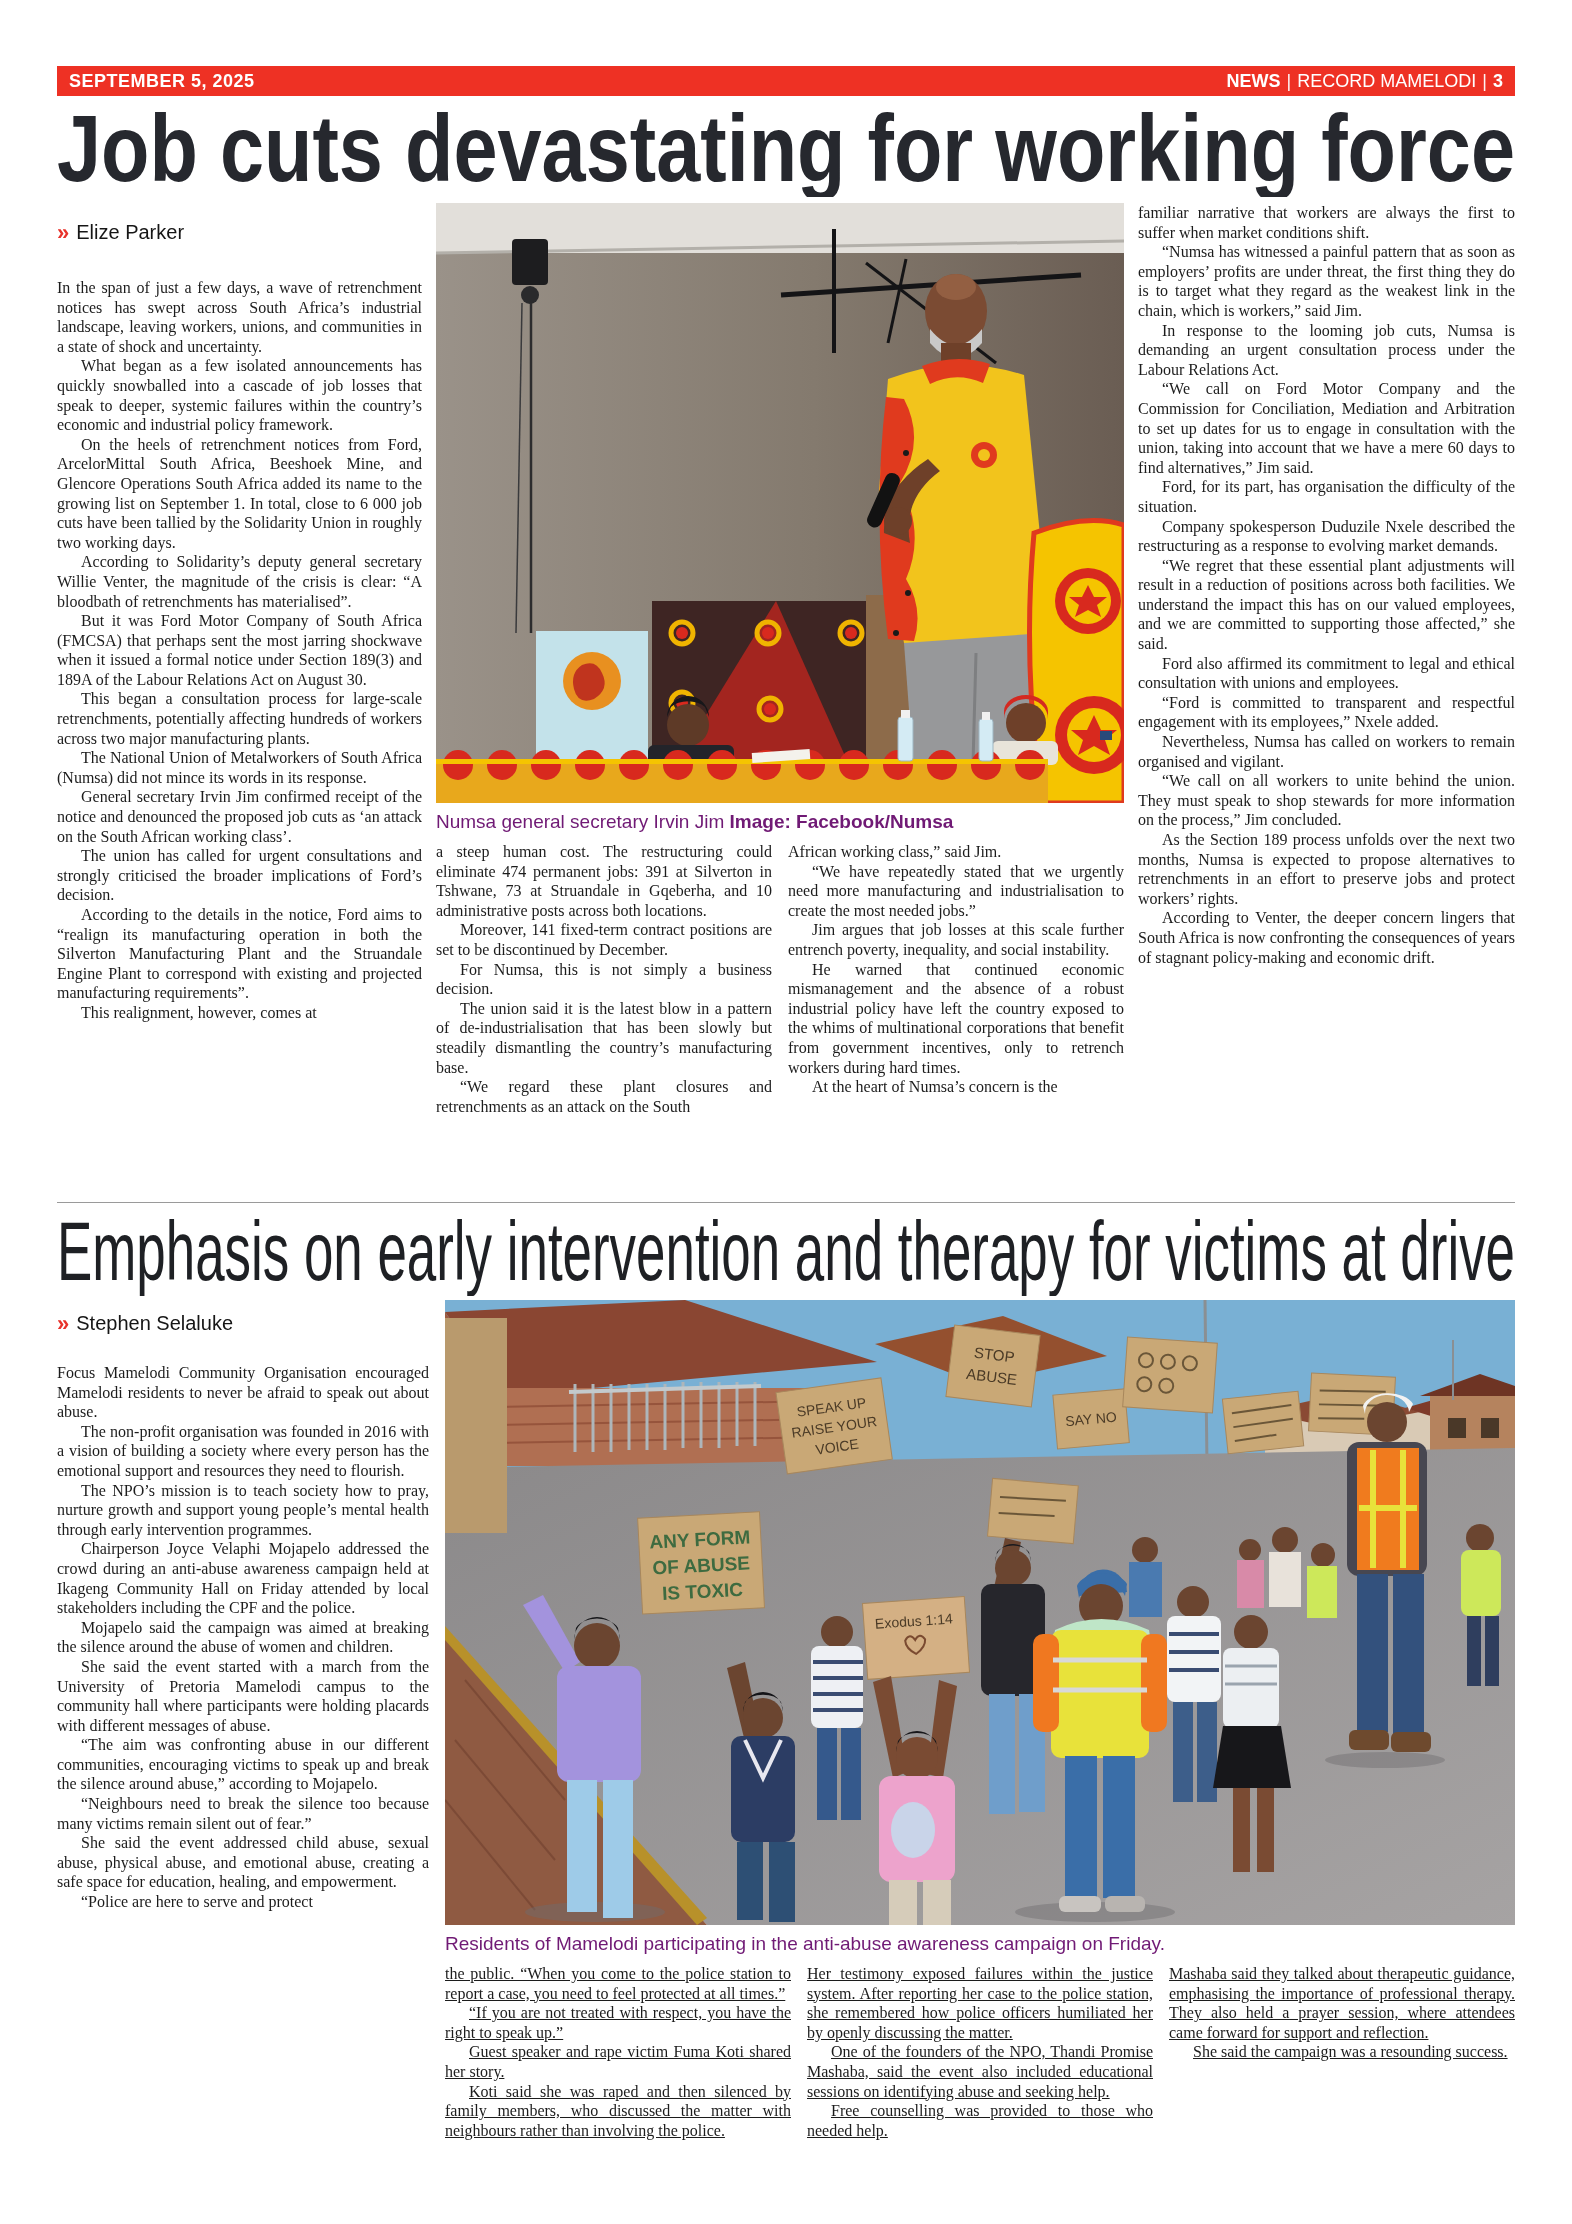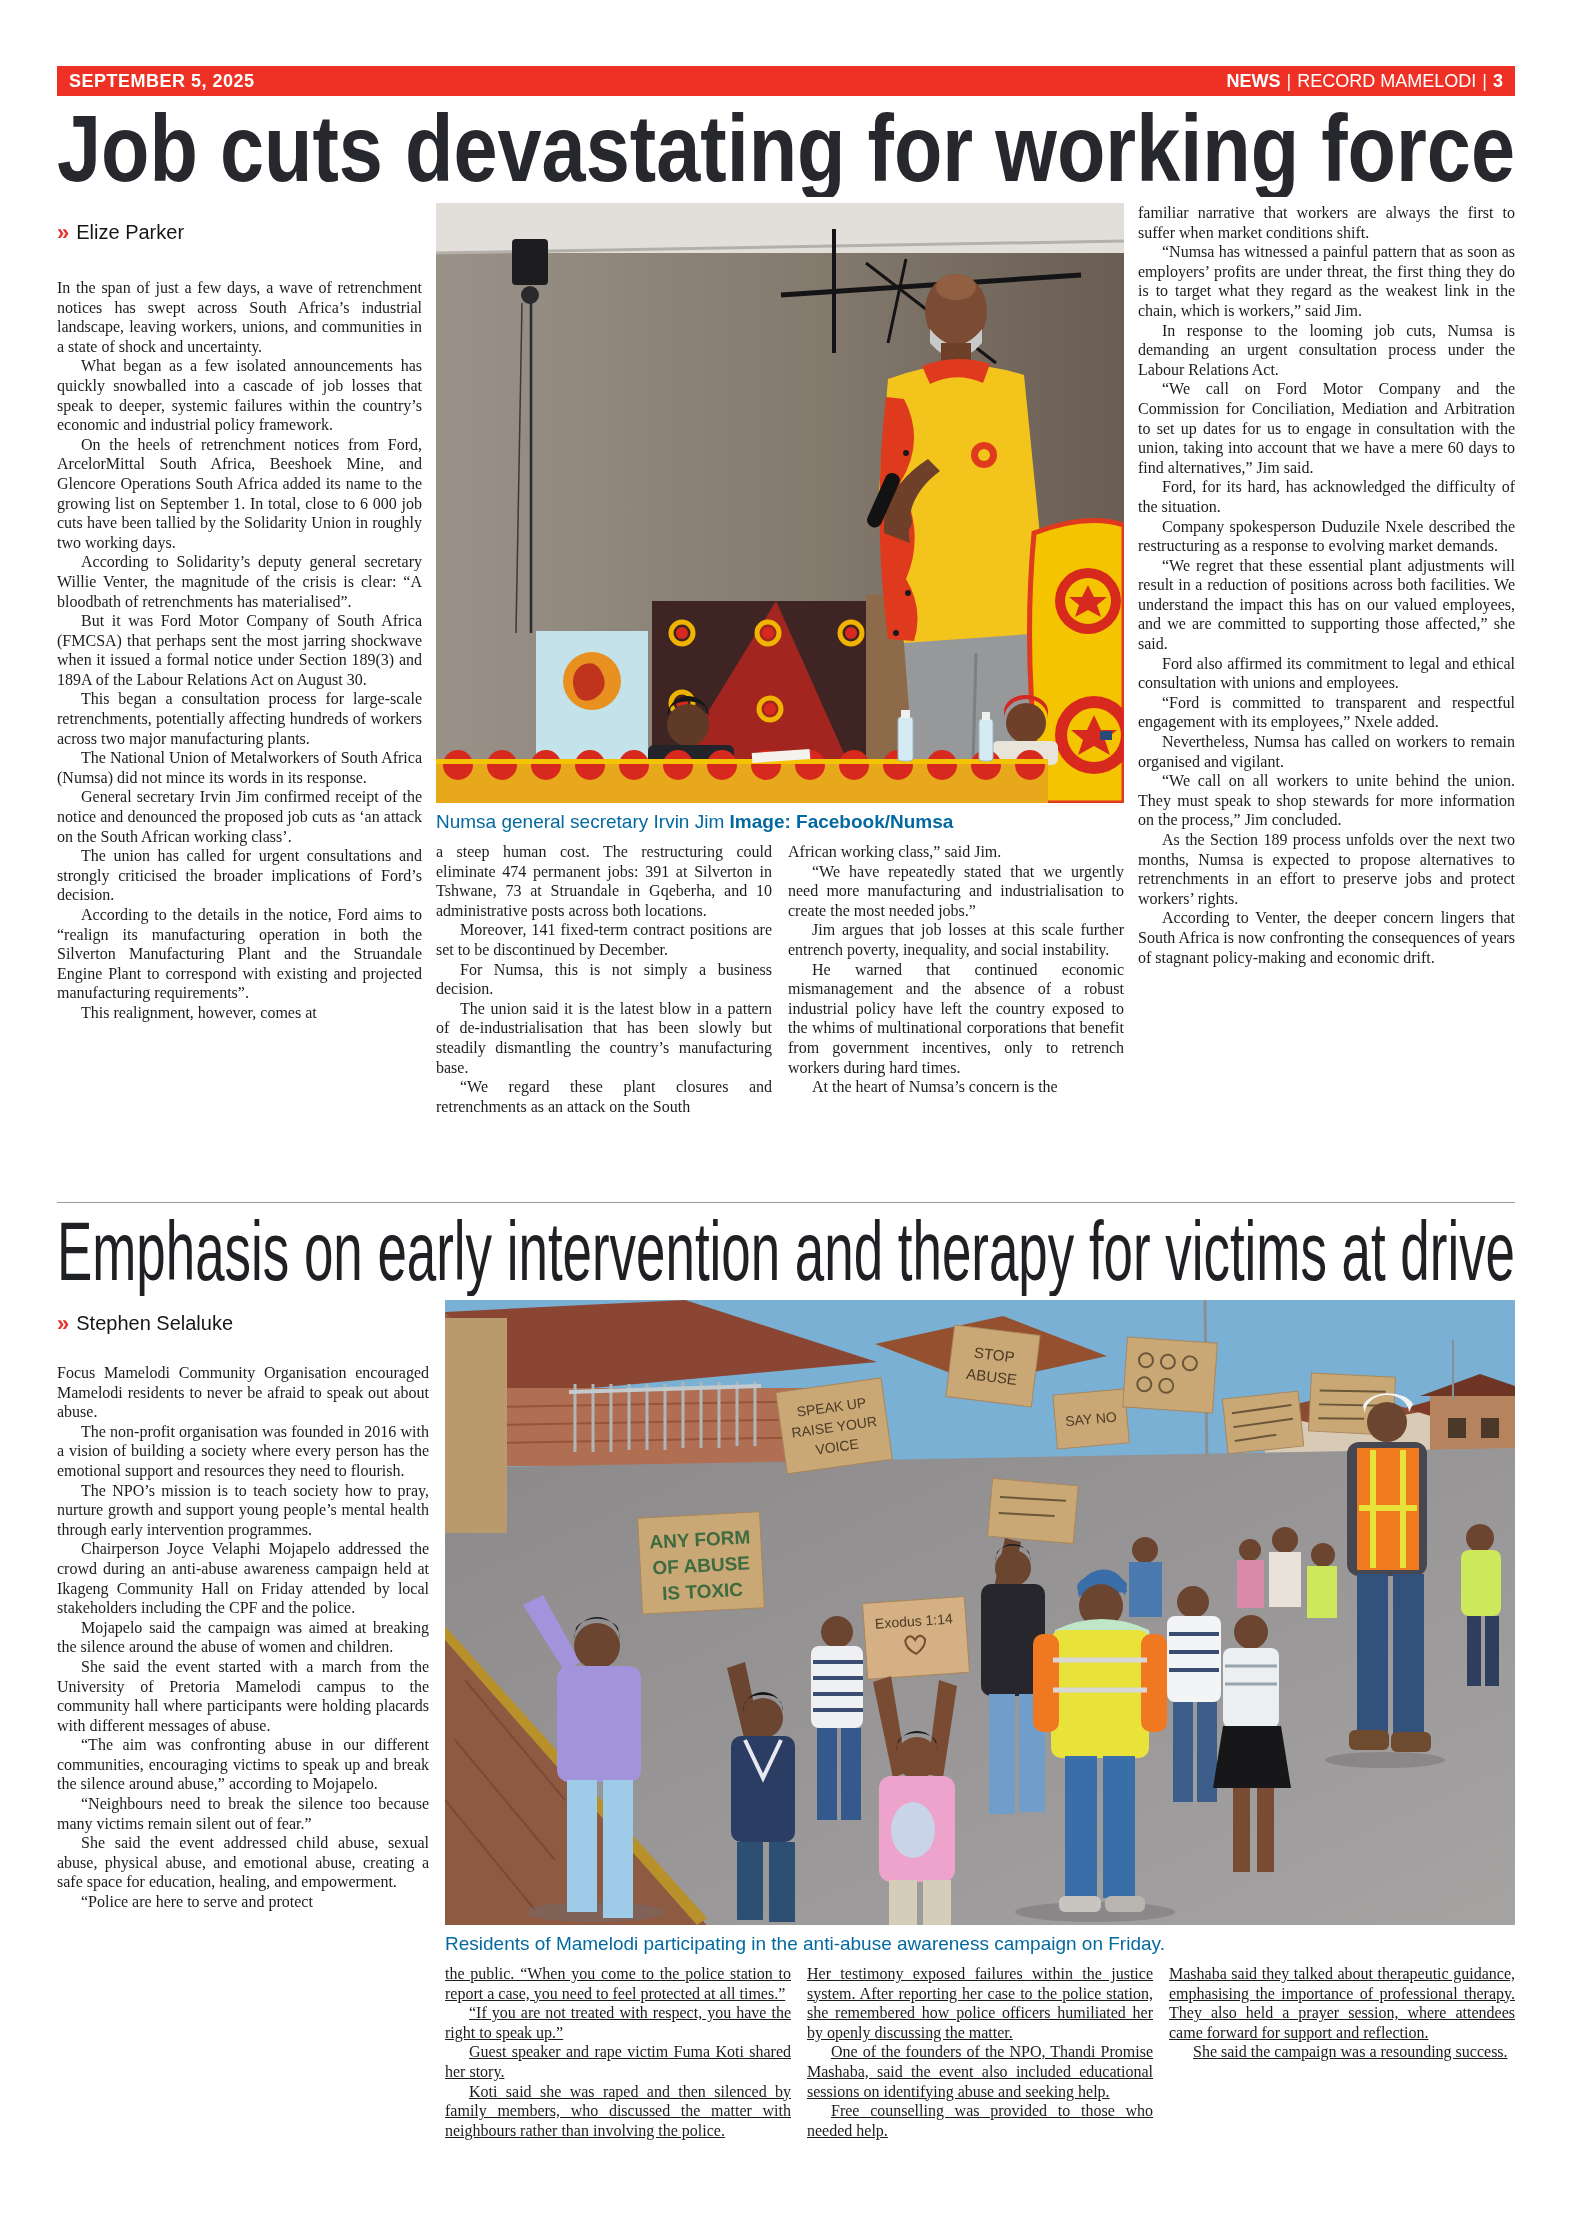--- a/index.html
+++ b/index.html
@@ -39,21 +39,21 @@
   .a1 .mid{width:688px;margin-right:14px;}
   .a1 .c4{width:377px;}
   .a1 .c1 .byline{padding-top:18px;margin-bottom:34px;}
 
   .bodycol{font-size:16px;line-height:19.6px;text-align:justify;}
   .bodycol p{margin:0;text-indent:24px;}
   .bodycol p:first-child{text-indent:0;}
 
   .photo{display:block;}
   .caption{
-    font-family:"Liberation Sans", sans-serif;font-size:19px;color:#0369a1;
+    font-family:"Liberation Sans", sans-serif;font-size:19px;color:#701a75;
     margin:7px 0 9px 0;line-height:23px;
   }
   .caption .credit{font-weight:bold;}
 
   .subcols{display:flex;}
   .a1 .subcols .sc{width:336px;}
   .a1 .subcols .sc:first-child{margin-right:16px;}
 
   .rule{border:0;border-top:1.5px solid #9a9a9a;margin:14px 0 0 0;}
 
@@ -249,21 +249,21 @@
             <p>At the heart of Numsa’s concern is the</p>
           </div>
       </div>
     </div>
 
     <div class="c4 bodycol">
         <p>familiar narrative that workers are always the first to suffer when market conditions shift.</p>
         <p>“Numsa has witnessed a painful pattern that as soon as employers’ profits are under threat, the first thing they do is to target what they regard as the weakest link in the chain, which is workers,” said Jim.</p>
         <p>In response to the looming job cuts, Numsa is demanding an urgent consultation process under the Labour Relations Act.</p>
         <p>“We call on Ford Motor Company and the Commission for Conciliation, Mediation and Arbitration to set up dates for us to engage in consultation with the union, taking into account that we have a mere 60 days to find alternatives,” Jim said.</p>
-        <p>Ford, for its hard, has acknowledged the difficulty of the situation.</p>
+        <p>Ford, for its part, has organisation the difficulty of the situation.</p>
         <p>Company spokesperson Duduzile Nxele described the restructuring as a response to evolving market demands.</p>
         <p>“We regret that these essential plant adjustments will result in a reduction of positions across both facilities. We understand the impact this has on our valued employees, and we are committed to supporting those affected,” she said.</p>
         <p>Ford also affirmed its commitment to legal and ethical consultation with unions and employees.</p>
         <p>“Ford is committed to transparent and respectful engagement with its employees,” Nxele added.</p>
         <p>Nevertheless, Numsa has called on workers to remain organised and vigilant.</p>
         <p>“We call on all workers to unite behind the union. They must speak to shop stewards for more information on the process,” Jim concluded.</p>
         <p>As the Section 189 process unfolds over the next two months, Numsa is expected to propose alternatives to retrenchments in an effort to preserve jobs and protect workers’ rights.</p>
         <p>According to Venter, the deeper concern lingers that South Africa is now confronting the consequences of years of stagnant policy-making and economic drift.</p>
       </div>
   </div>

